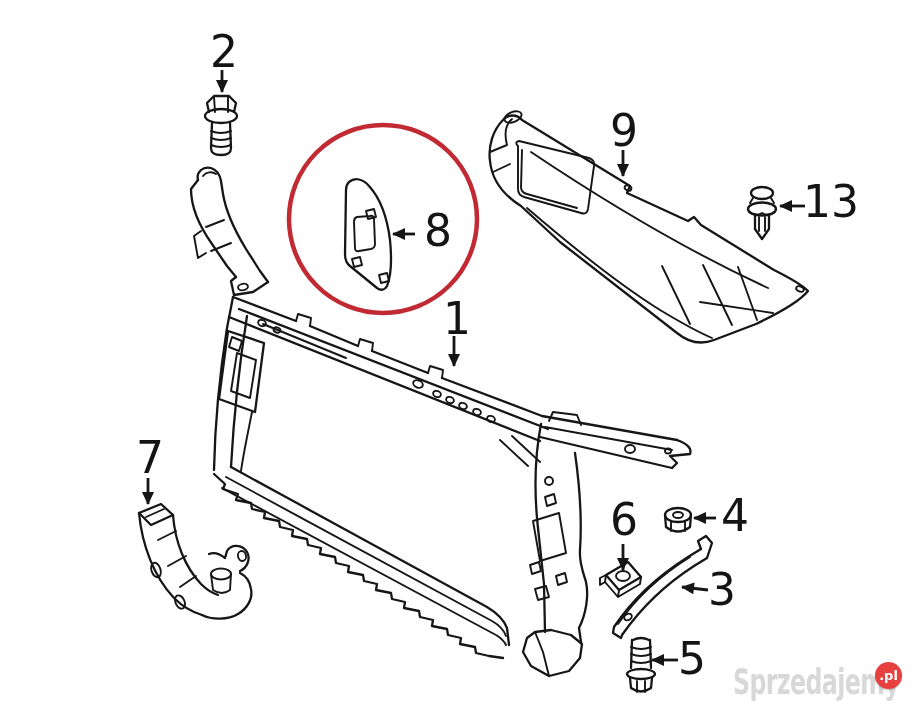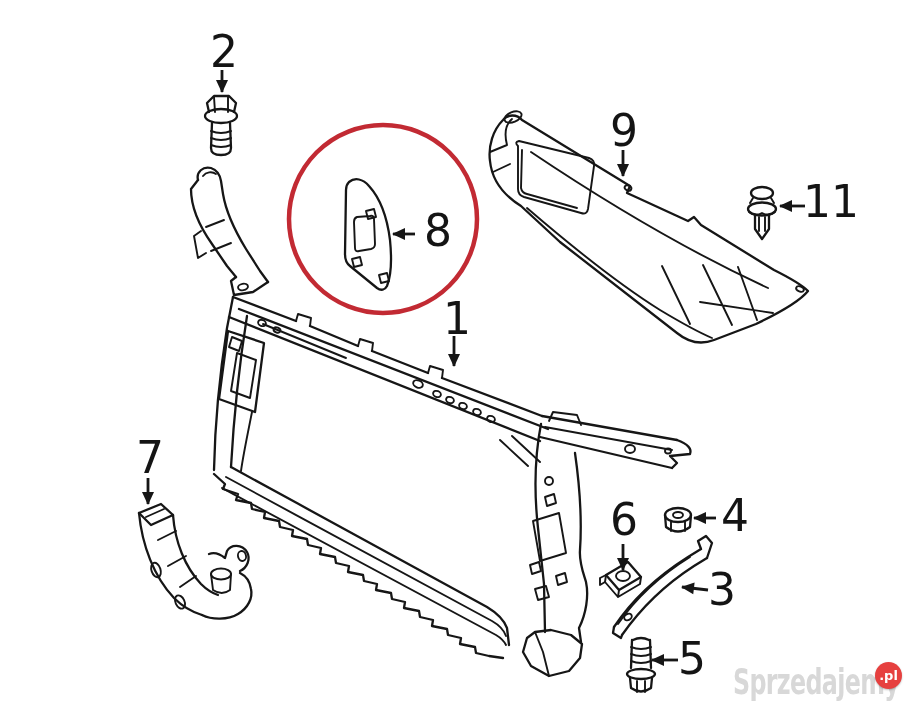--- a/index.html
+++ b/index.html
@@ -205,21 +205,21 @@
   <div class="labels">
     <div class="callout-label" style="left:457px;top:319px">1</div>
     <div class="callout-label" style="left:224px;top:52px">2</div>
     <div class="callout-label" style="left:722px;top:590px">3</div>
     <div class="callout-label" style="left:735px;top:516px">4</div>
     <div class="callout-label" style="left:692px;top:659px">5</div>
     <div class="callout-label" style="left:624px;top:520px">6</div>
     <div class="callout-label" style="left:150px;top:458px">7</div>
     <div class="callout-label" style="left:438px;top:231px">8</div>
     <div class="callout-label" style="left:624px;top:131px">9</div>
-    <div class="callout-label" style="left:831px;top:202px">11</div>
+    <div class="callout-label" style="left:831px;top:202px">13</div>
   </div>
 
   <div class="watermark">
     <span class="wm-text">Sprzedajemy</span>
     <span class="wm-badge">.pl</span>
   </div>
 
 </div>
 
 </body></html>

